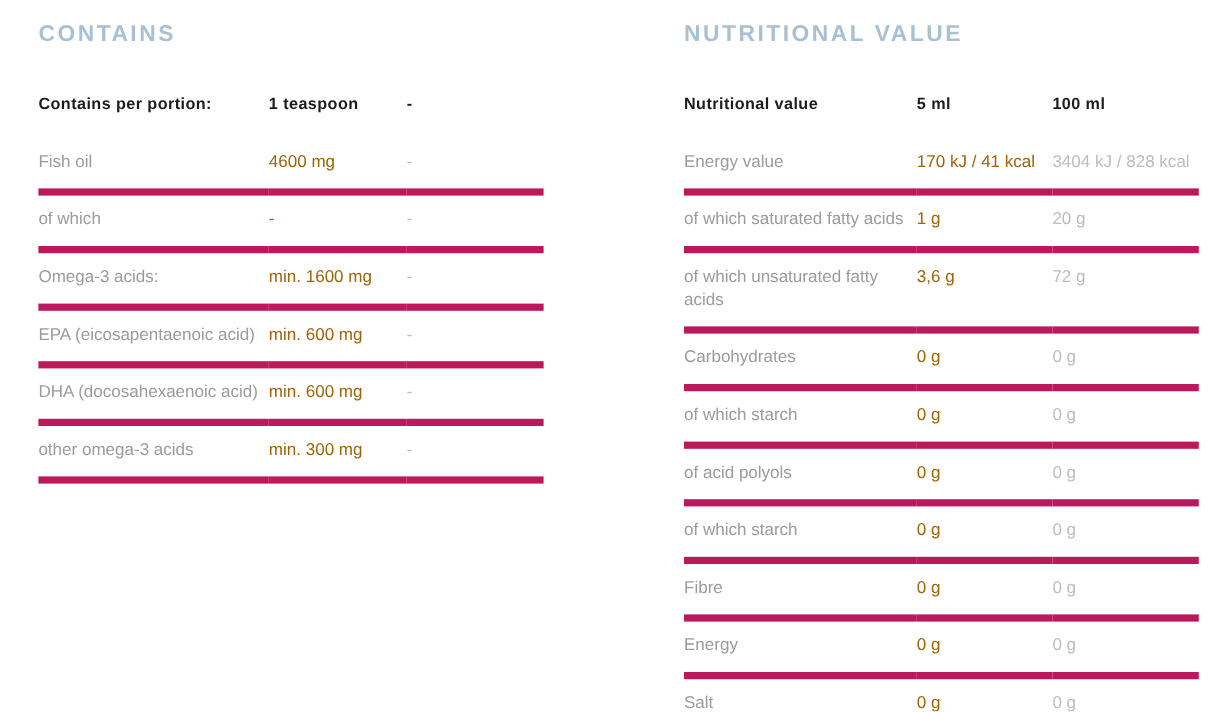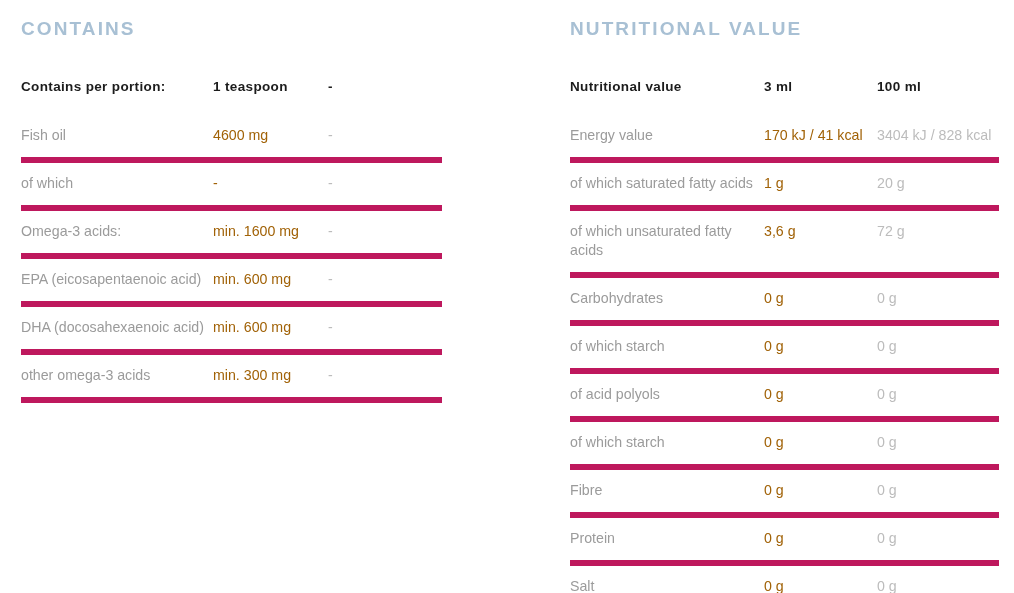--- a/index.html
+++ b/index.html
@@ -20,21 +20,21 @@
     display: flex;
     width: 1014px;
     height: 593px;
   }
 
   .panel {
     position: relative;
   }
   .panel-left {
     width: 562px;
-    padding: 0 0 0 21px;
+    padding: 0 0 0 32px;
   }
   .panel-right {
     width: 452px;
     padding: 0 0 0 8px;
   }
 
   .section-title {
     font-size: 19px;
     font-weight: bold;
     letter-spacing: 2.1px;
@@ -163,21 +163,21 @@
 
     <table class="spec right">
       <colgroup>
         <col class="col-0">
           <col class="col-1">
           <col class="col-2">
       </colgroup>
       <thead>
         <tr>
           <th>Nutritional value</th>
-          <th>3 ml</th>
+          <th>5 ml</th>
           <th>100 ml</th>
         </tr>
       </thead>
       <tbody>
         <tr>
           <td class="c-label">Energy value</td>
           <td class="c-primary">170 kJ / 41 kcal</td>
           <td class="c-muted">3404 kJ / 828 kcal</td>
         </tr>
         <tr>
@@ -209,21 +209,21 @@
           <td class="c-label">of which starch</td>
           <td class="c-primary">0 g</td>
           <td class="c-muted">0 g</td>
         </tr>
         <tr>
           <td class="c-label">Fibre</td>
           <td class="c-primary">0 g</td>
           <td class="c-muted">0 g</td>
         </tr>
         <tr>
-          <td class="c-label">Protein</td>
+          <td class="c-label">Energy</td>
           <td class="c-primary">0 g</td>
           <td class="c-muted">0 g</td>
         </tr>
         <tr>
           <td class="c-label">Salt</td>
           <td class="c-primary">0 g</td>
           <td class="c-muted">0 g</td>
         </tr>
       </tbody>
     </table>

